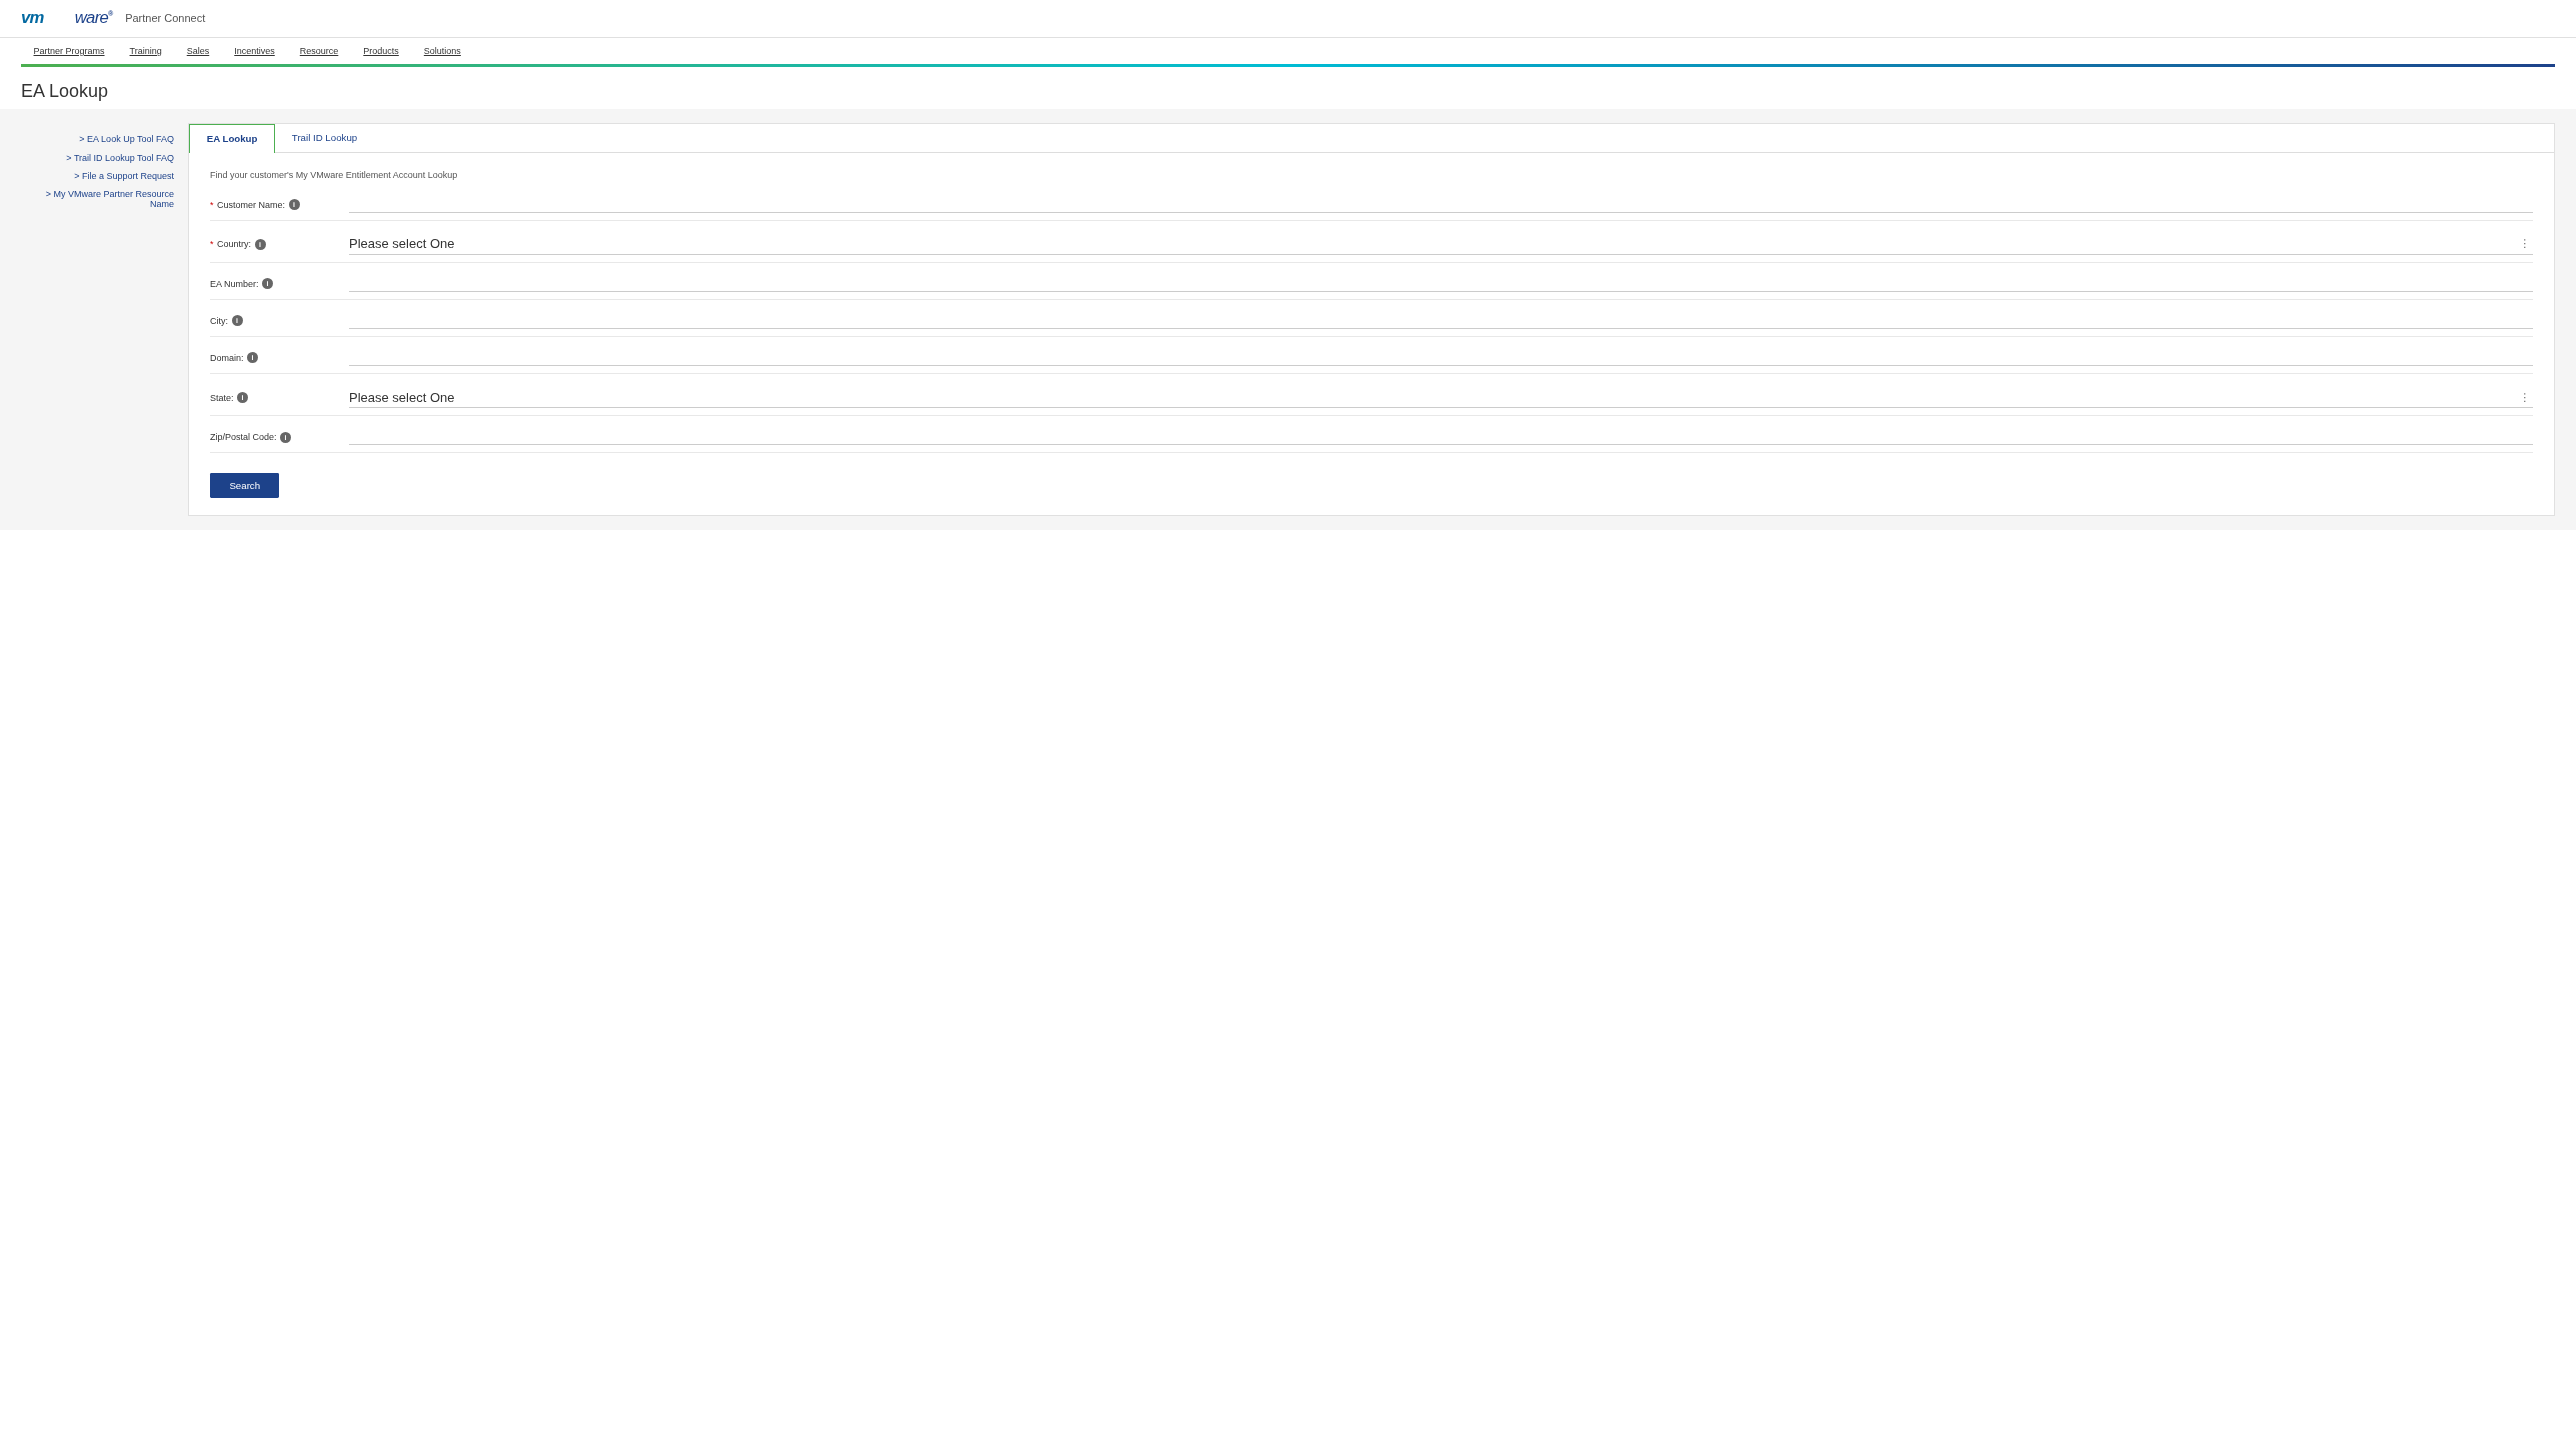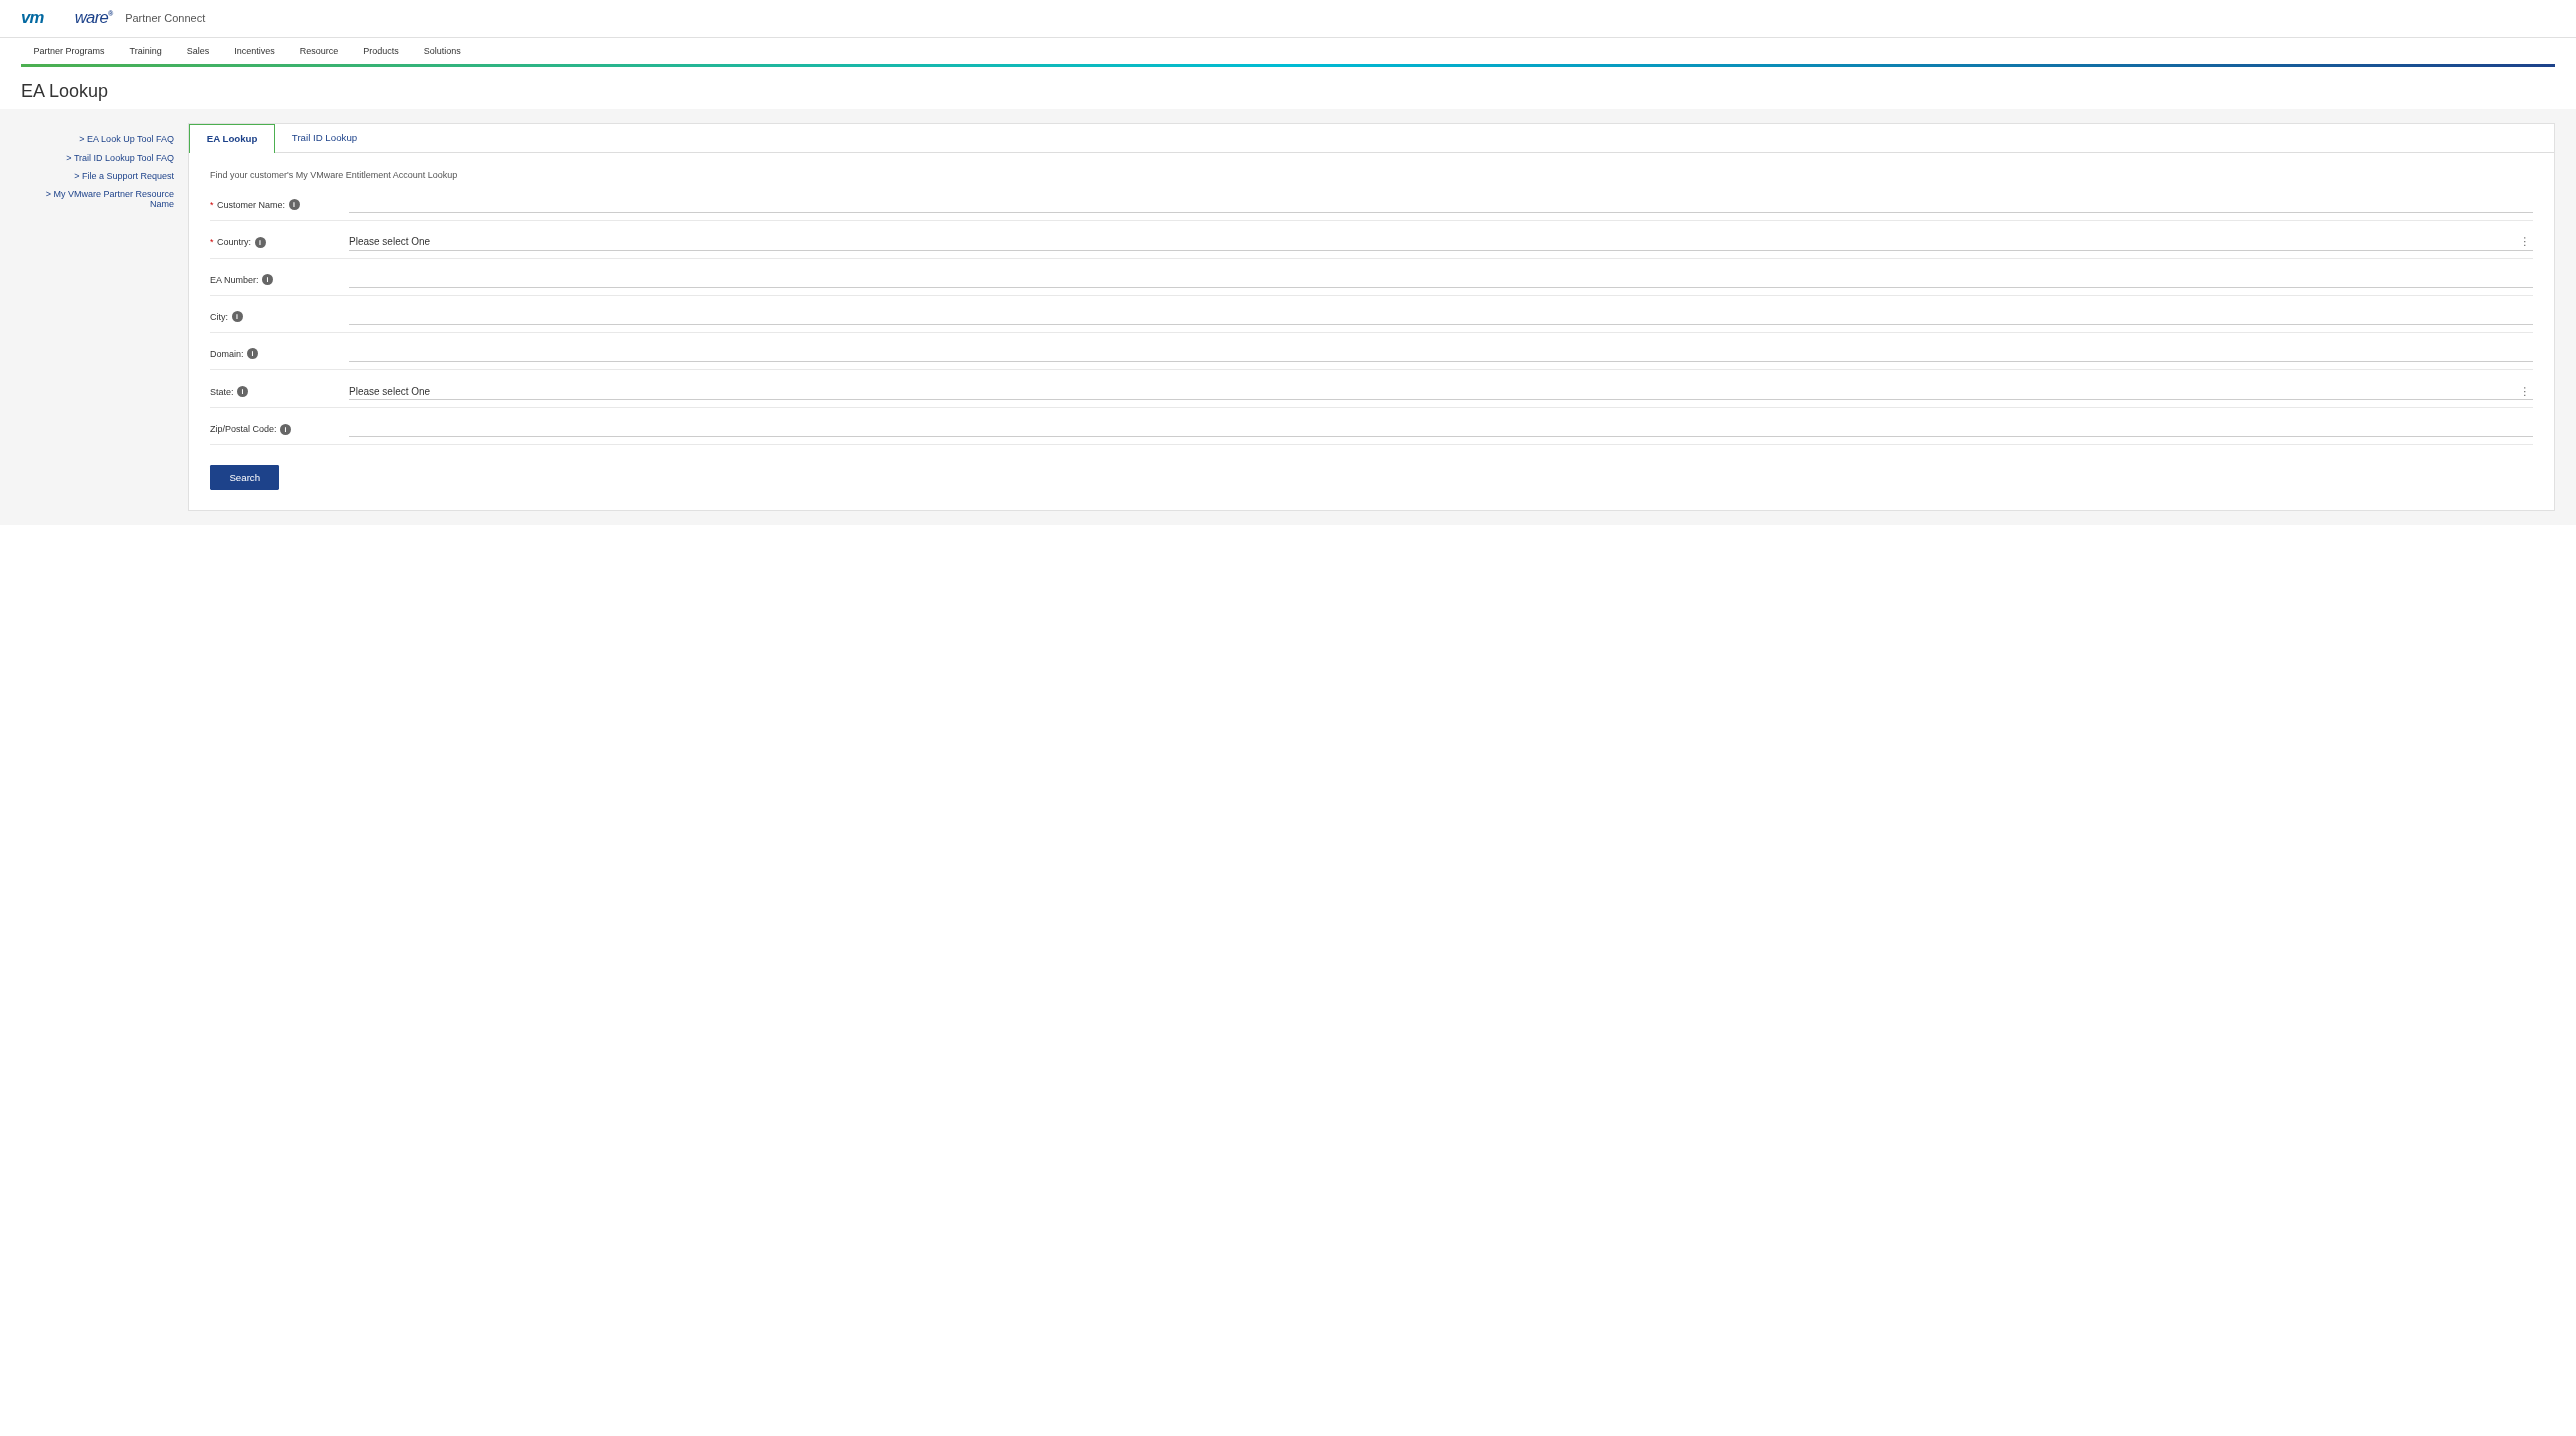--- a/index.html
+++ b/index.html
@@ -21,20 +21,21 @@
     .partner-connect-text {
       font-size: 11px;
       color: #555;
       margin-left: 5.6px;
     }
 
     
     .nav-bar {
       background: #fff;
       padding: 0 21px;
+      text-decoration: underline;
     }
     .nav-gradient {
       height: 2.8px;
       background: linear-gradient(to right, #4CAF50, #00BCD4, #1d428a);
     }
     .nav-items {
       display: flex;
       gap: 0;
       padding: 0;
       list-style: none;
@@ -174,21 +175,21 @@
       flex: 1;
       position: relative;
       display: flex;
       align-items: center;
       border-bottom: 0.7px solid #ccc;
     }
     .form-select {
       flex: 1;
       border: none;
       outline: none;
-      font-size: 10px;
+      font-size: 13px;
       padding: 2.8px 0;
       background: transparent;
       appearance: none;
       cursor: pointer;
       color: #333;
     }
     .select-arrow {
       position: absolute;
       right: 2.8px;
       color: #666;

